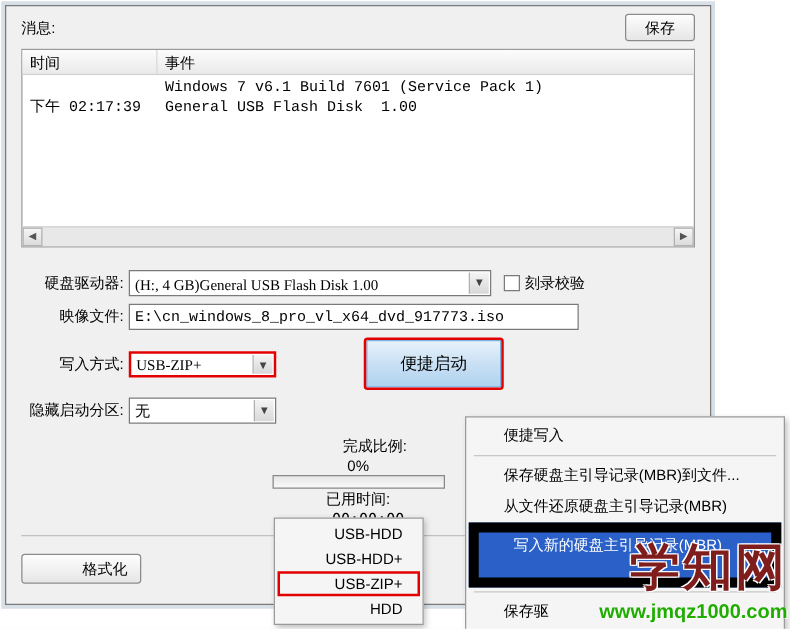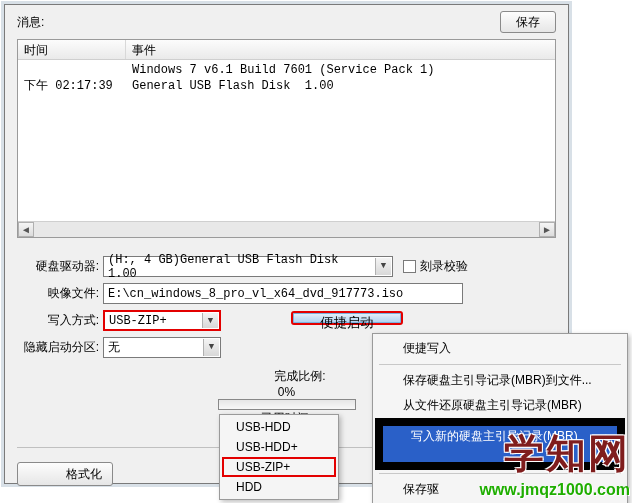--- a/index.html
+++ b/index.html
@@ -57,21 +57,21 @@
   background: linear-gradient(#fdfdfd,#e6e6e6);
   border: 1px solid #8a8a8a;
   border-radius: 3px;
   font-size: 12px;
   padding: 0 10px;
 }
 .log {
   margin: 2px 12px 10px 12px;
   background: #fff;
   border: 1px solid #9a9a9a;
-  height: 199px;
+  height: 159px;
   display: flex;
   flex-direction: column;
 }
 .log-head {
   display: flex;
   background: linear-gradient(#fcfcfc,#eaeaea);
   border-bottom: 1px solid #cfcfcf;
   height: 20px;
   line-height: 20px;
 }
@@ -116,21 +116,21 @@
   margin-right: 4px;
 }
 .combo, .txt {
   height: 21px;
   background: #fff;
   border: 1px solid #7a7a7a;
   font-size: 12px;
   padding: 0 4px;
   font-family: "SimSun","Courier New",monospace;
 }
-.combo { display: flex; align-items: center; position: relative; padding-right: 18px; }
+.combo { display: flex; align-items: flex-end; position: relative; padding-right: 18px; font-family: Liberation Serif, serif; }
 .combo .caret {
   position: absolute; right: 1px; top: 1px; bottom: 1px;
   width: 16px;
   background: linear-gradient(#f4f4f4,#d8d8d8);
   border-left: 1px solid #b0b0b0;
   text-align: center;
   line-height: 17px;
   font-size: 9px;
   color: #444;
 }
@@ -144,21 +144,21 @@
   border: 1px solid #7a7a7a;
   background: #fff;
   margin-right: 4px;
 }
 .red-border { border: 2px solid #e30000 !important; padding-right: 16px; }
 .quick-btn-wrap {
   position: relative;
   margin-left: 70px;
 }
 .quick-btn {
-  width: 112px; height: 14px;
+  width: 112px; height: 42px;
   border: 2px solid #e30000;
   background: linear-gradient(#eaf3fb,#c9e0f4 50%,#aed2f0);
   border-radius: 3px;
   box-shadow: inset 0 0 0 1px #7bb3e0;
 }
 .progress-row {
   display: flex;
   align-items: center;
   margin-top: 10px;
   flex-direction: column;
@@ -208,21 +208,21 @@
 
 #sub-menu {
   position: absolute;
   left: 219px; top: 414px;
   width: 120px;
   background: #f5f5f5;
   border: 1px solid #9a9a9a;
   box-shadow: 2px 2px 5px rgba(0,0,0,0.25);
   padding: 2px;
 }
-#sub-menu .mitem { padding: 3px 14px; text-align: left; }
+#sub-menu .mitem { padding: 3px 14px; text-align: right; }
 #sub-menu .mitem.sel {
   border: 2px solid #e30000;
   padding: 1px 12px;
 }
 
 
 .watermark {
   position: absolute;
   right: 2px; bottom: 4px;
   text-align: right;

